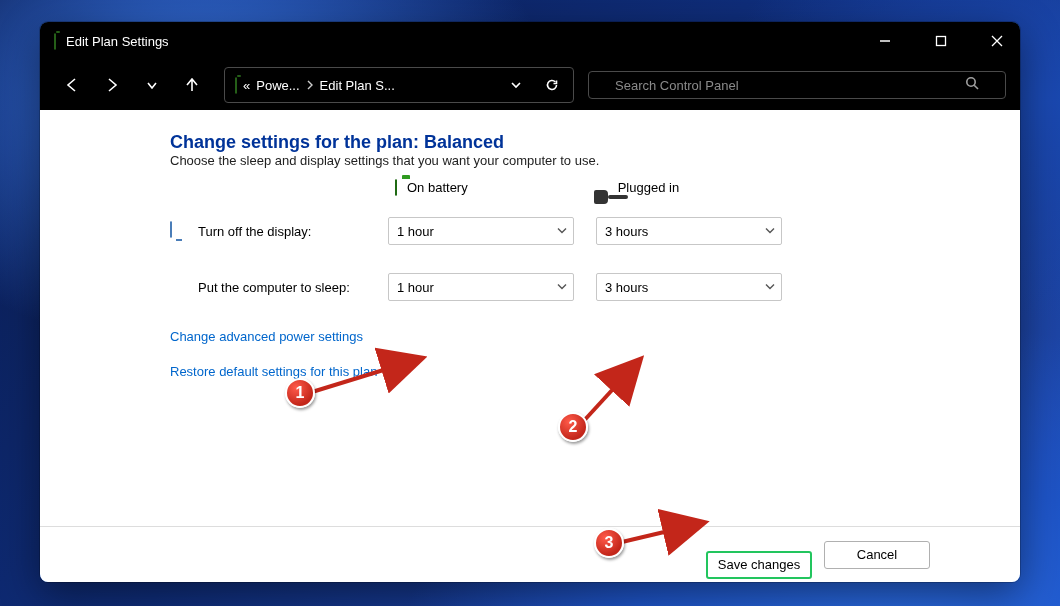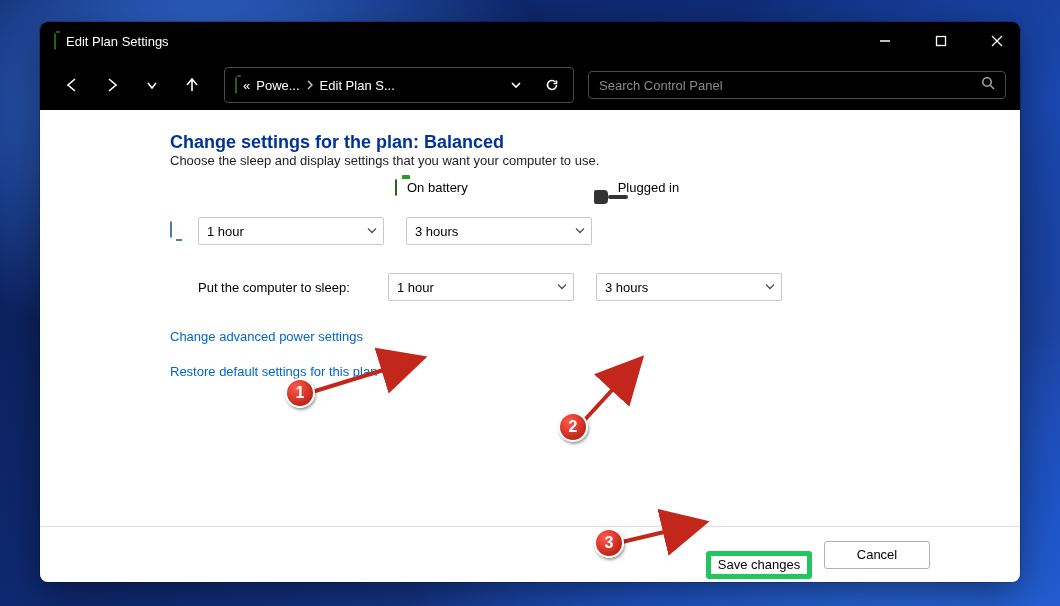--- a/index.html
+++ b/index.html
@@ -49,21 +49,21 @@
   }
   .addressbar .crumbs { display: flex; align-items: center; gap: 6px; flex: 1; min-width: 0; }
   .crumb { white-space: nowrap; }
   .crumb-sep { color: #ccc; }
   .addr-btn { width: 30px; height: 30px; display:flex; align-items:center; justify-content:center; border-radius:3px;}
   .addr-btn svg { stroke:#fff; stroke-width:1.6; fill:none; }
 
   .searchbox {
     flex: 1; height: 28px; margin-left: 10px;
     border: 1px solid #4a4a4a; border-radius: 4px;
-    display: flex; align-items: center; padding: 0 10px;
+    display: flex; align-items: center; padding: 0 26px;
   }
   .searchbox input {
     flex: 1; background: transparent; border: none; outline: none; color: #fff; font-size: 13px;
   }
   .searchbox input::placeholder { color: #8a8a8a; }
   .search-icon svg { stroke:#a0a0a0; stroke-width:1.6; fill:none; }
 
   
   .content { flex: 1; background: #fff; padding: 22px 30px 0 130px; color: #000; font-size: 13px; position: relative; }
   .heading { color: #003399; font-size: 18px; font-weight: 700; margin-bottom: 0; }
@@ -90,21 +90,21 @@
   .link + .link { margin-top: 20px; }
 
   .footer {
     height: 56px; border-top: 1px solid #ddd; background:#fff;
     display:flex; align-items:center; justify-content:flex-end; gap:12px; padding-right: 90px;
   }
   .btn {
     min-width: 106px; height: 28px; border: 1px solid #b0b0b0; border-radius: 3px; background:#fff;
     display:flex; align-items:center; justify-content:center; font-size:13px; cursor:default;
   }
-  .btn.default { border: 5px solid #22c55e; margin-top: 20px; }
+  .btn.default { border: 2px solid #22c55e; margin-top: 20px; }
 
   
   .annot { position:absolute; pointer-events:none; }
   .badge {
     width:30px; height:30px; border-radius:50%;
     background: radial-gradient(circle at 35% 30%, #ff5a4a, #c3261a 70%);
     border:2px solid #fff; box-shadow: 1px 2px 3px rgba(0,0,0,0.4);
     color:#fff; font-weight:700; font-size:16px;
     display:flex; align-items:center; justify-content:center;
   }
@@ -231,20 +231,21 @@
         <div class="col-head">
           <span><span class="plug-ic"></span></span>
           <span>Plugged in</span>
         </div>
       </div>
     </div>
 
     <div class="setting-grid">
       <div class="setting-row">
         <span class="row-icon"><span class="monitor-ic"></span></span>
+        <span class="row-label">Turn off the display:</span>
         <div class="combo">
           <span>1 hour</span>
           <span class="chev"><svg width="10" height="10" viewBox="0 0 10 10" style="stroke:#555;stroke-width:1.4;fill:none">
                 <path d="M1 3 L5 7 L9 3"></path>
               </svg></span>
         </div>
         <div class="combo">
           <span>3 hours</span>
           <span class="chev"><svg width="10" height="10" viewBox="0 0 10 10" style="stroke:#555;stroke-width:1.4;fill:none">
                 <path d="M1 3 L5 7 L9 3"></path>

